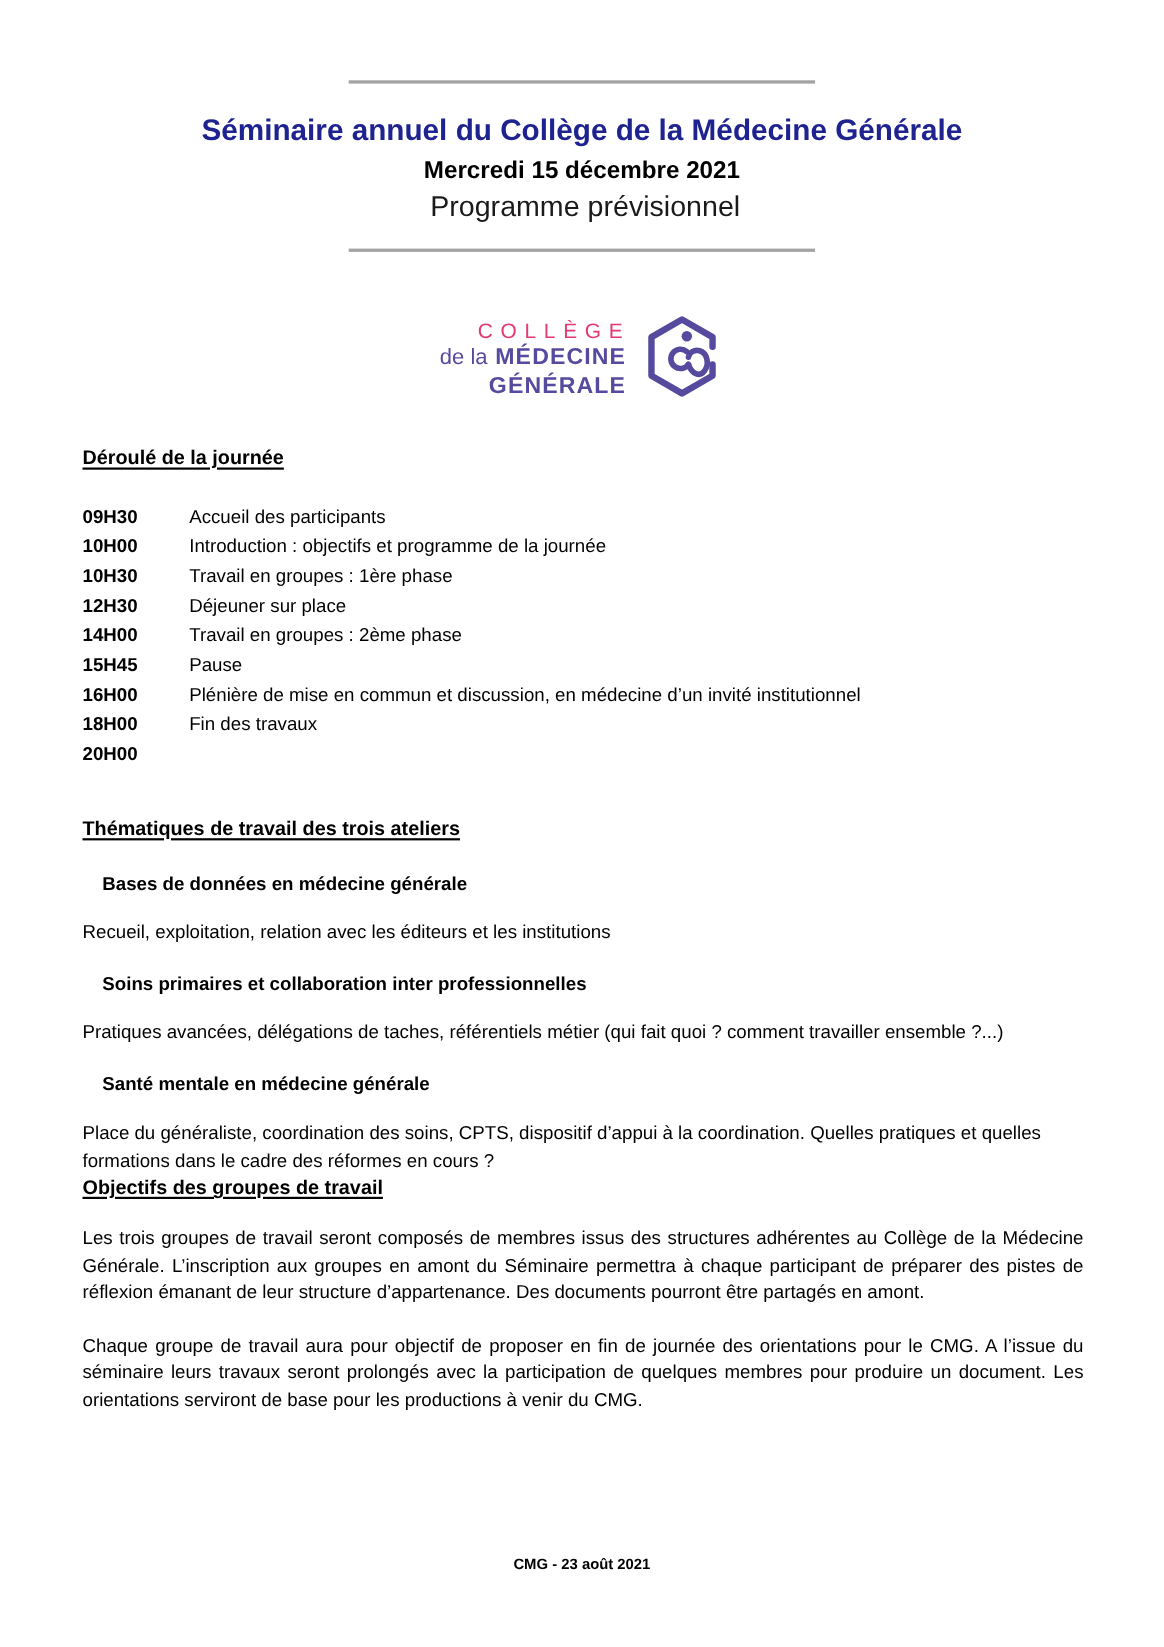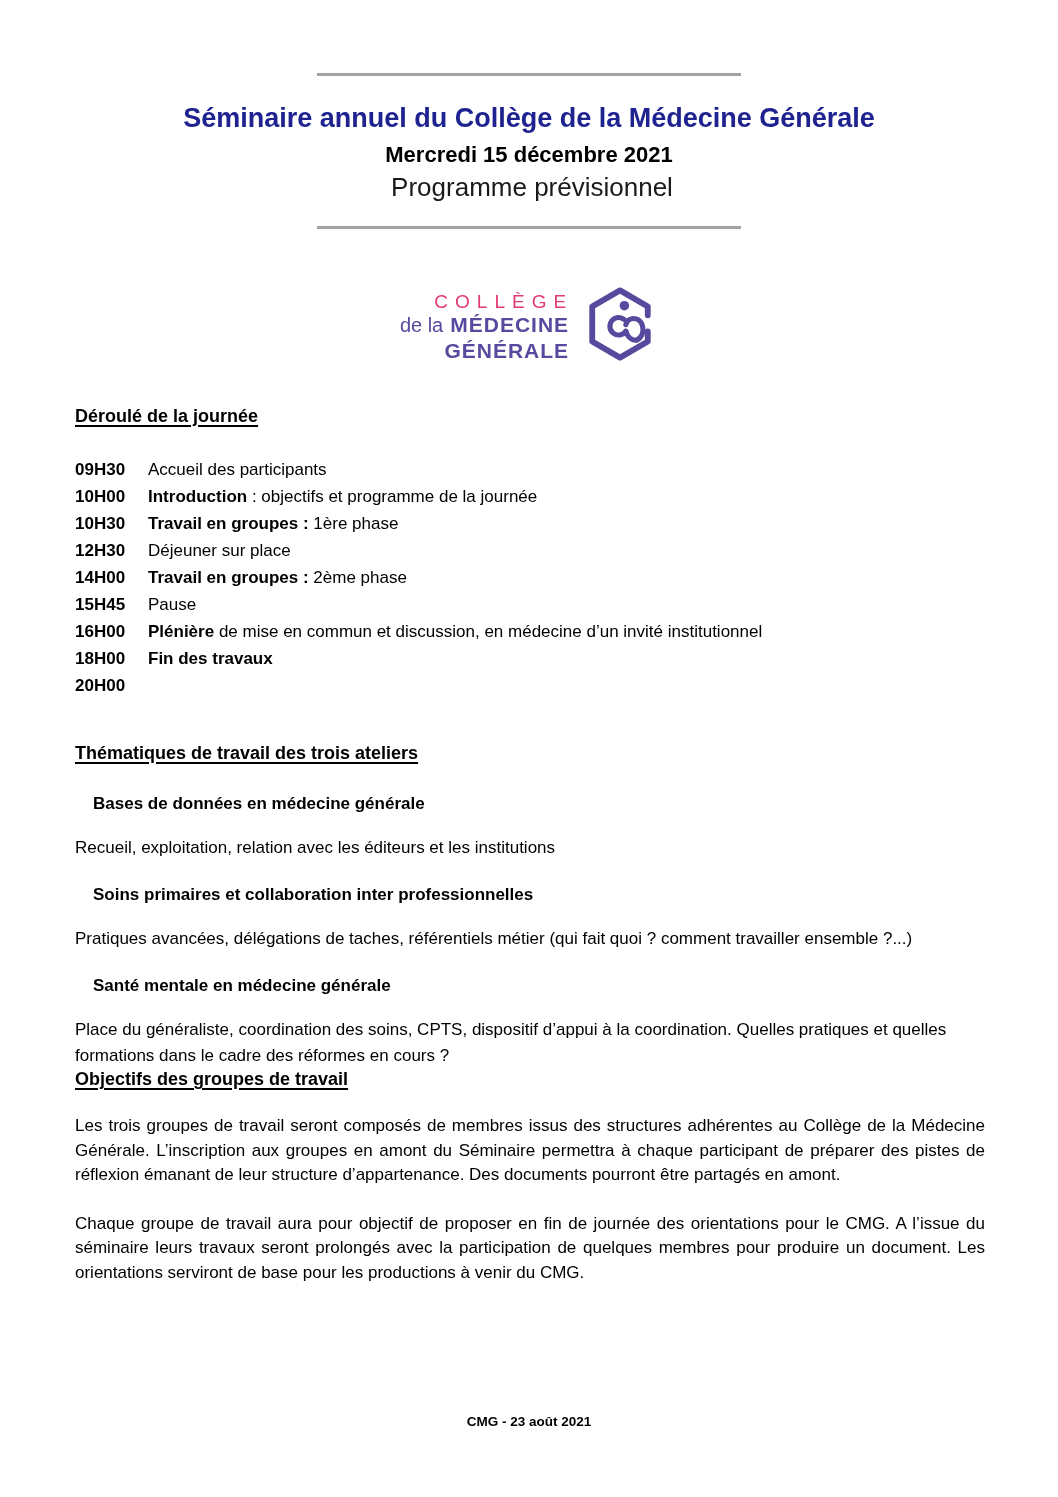--- a/index.html
+++ b/index.html
@@ -99,28 +99,29 @@
   }
   .h-deroule   { margin-top: 42px; }
   .h-themes    { margin-top: 44px; }
   .h-objectifs { }
 
   .schedule { margin-top: 29px; }
   .sched-row {
     display: flex;
     line-height: 27px;
     font-size: 17px;
+    gap: 24px;
   }
   .sched-time {
     font-weight: bold;
     width: 60px;
     flex: 0 0 60px;
     margin-right: 13px;
   }
-  .sched-entry b { font-weight: bold; }
+  .sched-entry b { font-weight: normal; }
 
   .theme { margin-top: 21px; }
   .theme-first { margin-top: 27px; }
   .theme-title {
     font-weight: bold;
     font-size: 17px;
     line-height: 26px;
     margin: 18px;
   }
   .theme-desc {

